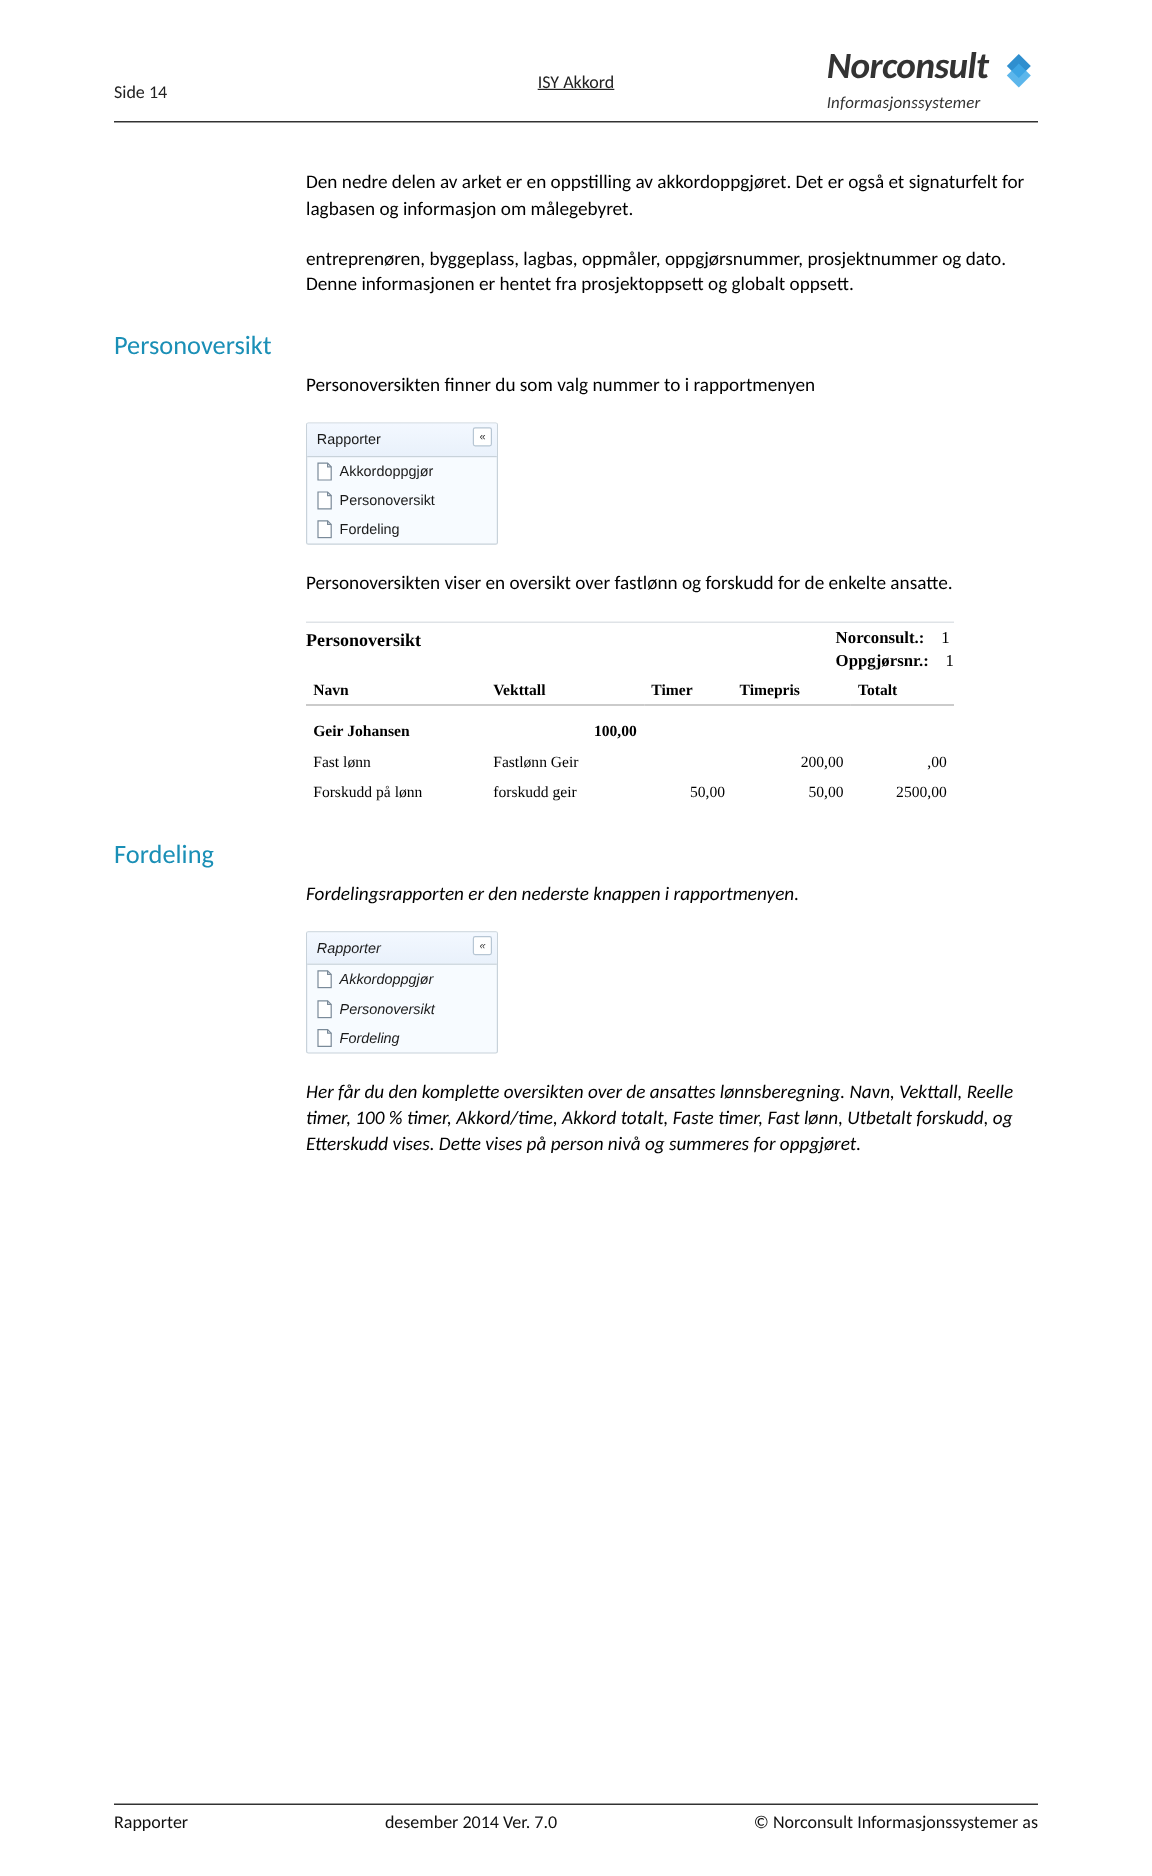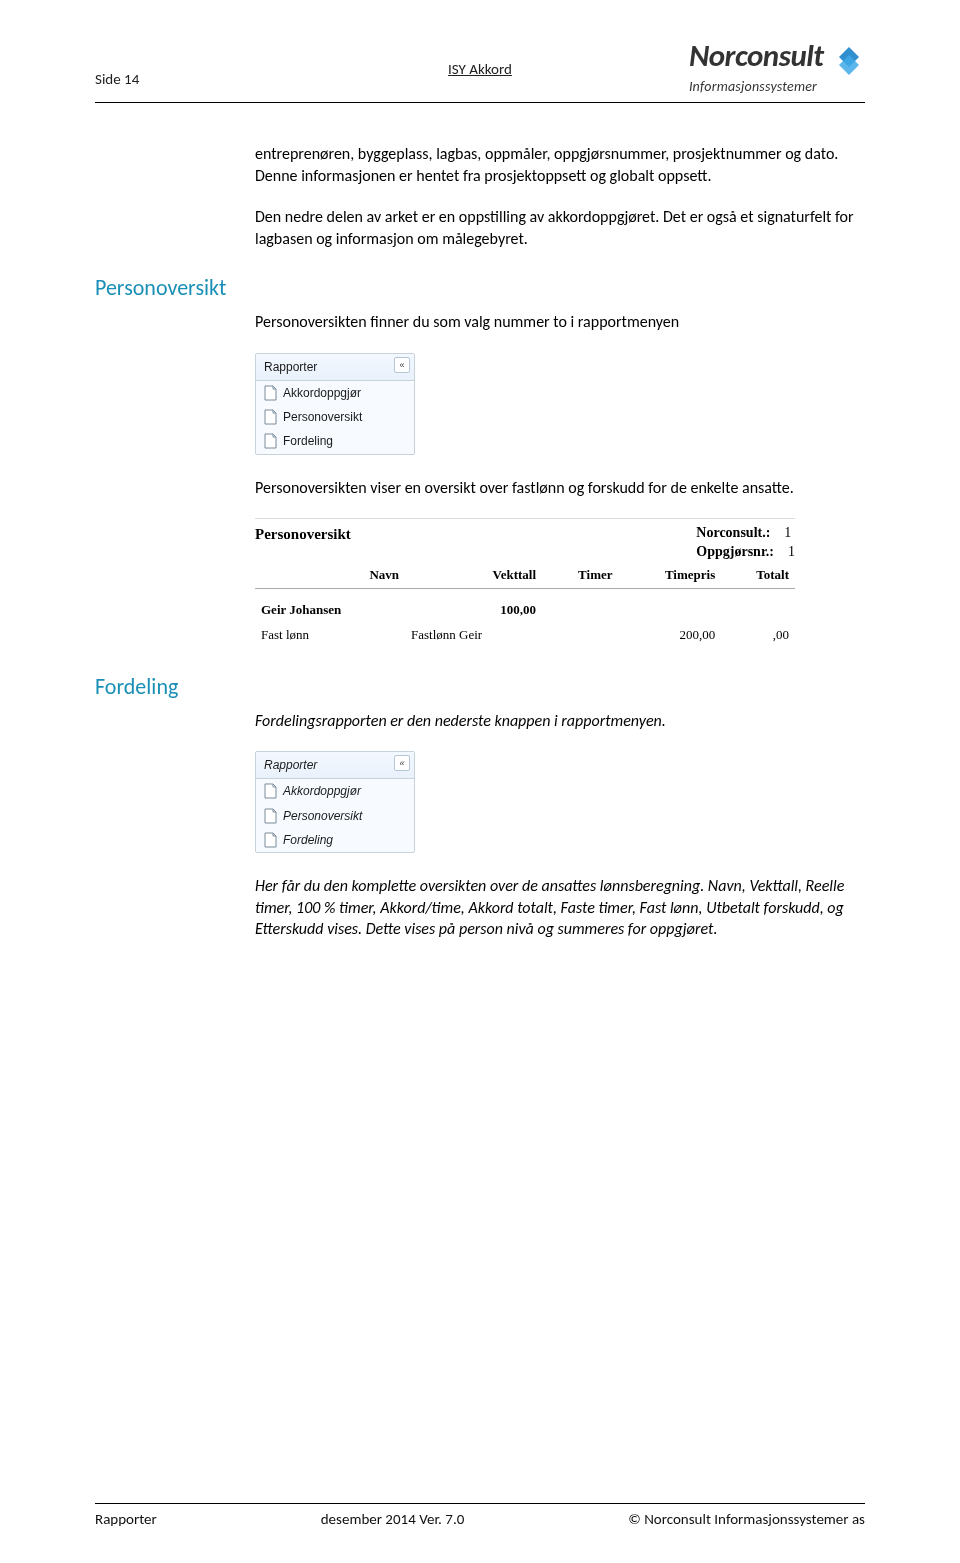--- a/index.html
+++ b/index.html
@@ -29,21 +29,21 @@
   .doc-icon { display: inline-block; width: 13px; height: 16px; }
   .doc-icon svg { width: 13px; height: 16px; display: block; }
 
   
   .report-shot { border-top: 1px solid #d8dde1; width: 540px; padding: 5px 0 0 0; margin-bottom: 25px; font-family: "Times New Roman", serif; font-size: 14px; color: #000; }
   .report-shot .title { font-weight: 700; font-size: 15px; }
   .report-shot .meta { float: right; font-weight: 700; font-size: 14px; }
   .report-shot .meta .val { font-weight: 400; display: inline-block; margin-left: 14px; }
   .report-shot table { width: 100%; border-collapse: collapse; margin-top: 14px; }
   .report-shot th, .report-shot td { text-align: left; padding: 4px 6px; font-size: 13px; }
-  .report-shot th { font-weight: 700; border-bottom: 1px solid #aaa; text-align: right; }
+  .report-shot th { font-weight: 700; border-bottom: 1px solid #aaa; }
   .report-shot td.num { text-align: right; font-weight: 400; }
   .report-shot tr.person td { font-weight: 700; }
   .report-shot tr.sep td { height: 6px; }
   .clearfix::after { content: ""; display: table; clear: both; }
 
   
   .footer-wrap { position: absolute; left: 95px; right: 95px; bottom: 35px; }
   .footer-hr { border: none; border-top: 1.5px solid #000; margin-bottom: 6px; }
   .footer { display: flex; justify-content: space-between; font-size: 15px; color: #111; }
 </style>
@@ -63,22 +63,22 @@
             <path d="M16 10 L26 20 L16 30 L6 20 Z" fill="#3fa9e8" opacity="0.85"></path>
           </svg>
         </span>
       </div>
       <div class="logo-sub">Informasjonssystemer</div>
     </div>
   </div>
   <hr class="hr">
 
   <div class="content">
+    <p>Den nedre delen av arket er en oppstilling av akkordoppgjøret. Det er også et signaturfelt for lagbasen og informasjon om målegebyret.</p>
     <p>entreprenøren, byggeplass, lagbas, oppmåler, oppgjørsnummer, prosjektnummer og dato. Denne informasjonen er hentet fra prosjektoppsett og globalt oppsett.</p>
-    <p>Den nedre delen av arket er en oppstilling av akkordoppgjøret. Det er også et signaturfelt for lagbasen og informasjon om målegebyret.</p>
   </div>
 
   <h2 class="section-heading">Personoversikt</h2>
   <div class="content" style="margin-top:0;">
     <p>Personoversikten finner du som valg nummer to i rapportmenyen</p>
 
     <div class="panel">
       <div class="panel-head">
         <span>Rapporter</span>
         <span class="collapse">«</span>
@@ -141,20 +141,27 @@
               <td></td>
               <td></td>
           </tr>
           <tr>
             <td>Fast lønn</td>
             <td>Fastlønn Geir</td>
             <td class="num"></td>
             <td class="num">200,00</td>
             <td class="num">,00</td>
           </tr>
+          <tr>
+            <td>Forskudd på lønn</td>
+            <td>forskudd geir</td>
+            <td class="num">50,00</td>
+            <td class="num">50,00</td>
+            <td class="num">2500,00</td>
+          </tr>
         </tbody>
       </table>
     </div>
   </div>
 
   <h2 class="section-heading">Fordeling</h2>
   <div class="content" style="margin-top:0;font-style:italic;">
     <p>Fordelingsrapporten er den nederste knappen i rapportmenyen.</p>
 
     <div class="panel">

